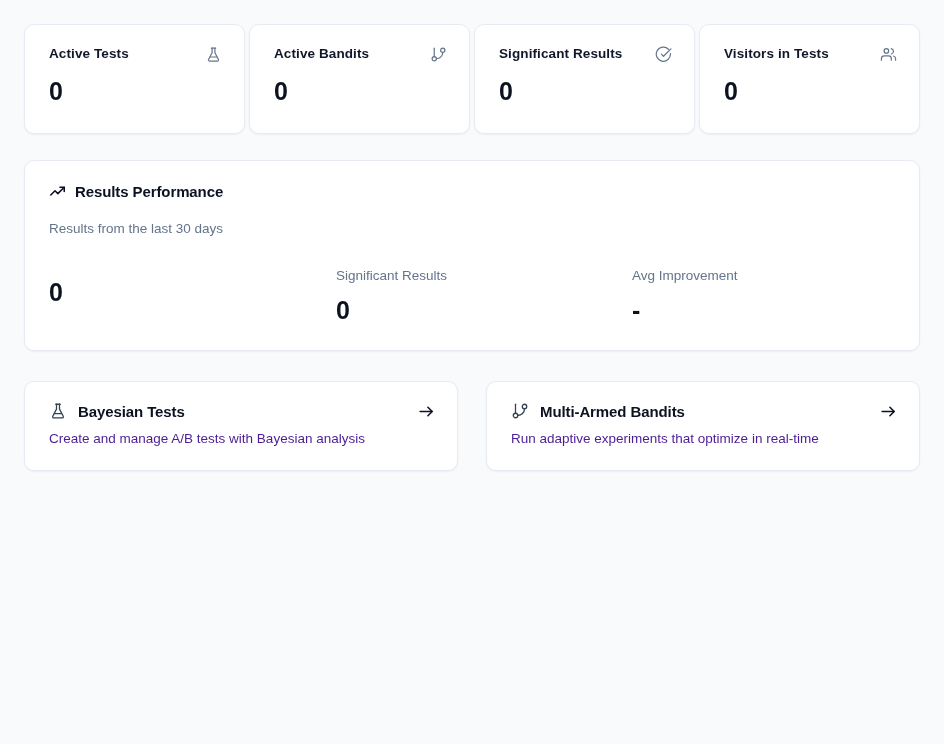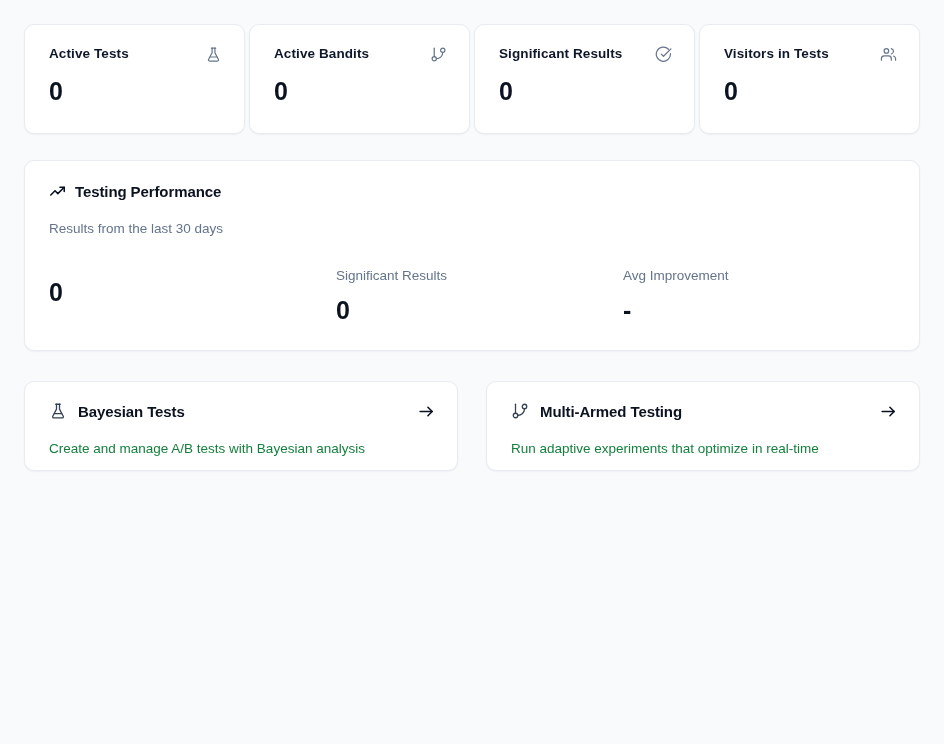--- a/index.html
+++ b/index.html
@@ -112,21 +112,21 @@
 
   .perf-metrics {
     margin-top: 29px;
     display: flex;
   }
 
   .metric {
     flex: 0 0 auto;
     width: 287px;
   }
-  .metric:last-child { width: auto; }
+  .metric:last-child { width: auto; margin-left: 9px; }
 
   .metric-label {
     font-size: 13.5px;
     color: #64748b;
     line-height: 18px;
   }
 
   .metric-value {
     margin-top: 11px;
     font-size: 25px;
@@ -175,23 +175,23 @@
   .action-arrow {
     margin-left: auto;
     width: 17px;
     height: 17px;
     color: #0b1220;
     display: block;
   }
   .action-arrow svg { display: block; width: 17px; height: 17px; }
 
   .action-desc {
-    margin-top: 20px;
+    margin-top: 10px;
     font-size: 13.5px;
-    color: #15803d;
+    color: #4c1d95;
     line-height: 18px;
   }
 </style>
 </head>
 <body>
 
 <div class="page">
 
   <div class="stats-row">
 
@@ -256,21 +256,21 @@
 
   <div class="card perf-card">
 
     <div class="perf-title-row">
       <span class="perf-title-icon">
         <svg viewBox="0 0 24 24" fill="none" stroke="currentColor" stroke-width="2.2" stroke-linecap="round" stroke-linejoin="round">
           <polyline points="2.5,17 8.5,11 12.5,15 21.5,6"></polyline>
           <polyline points="15.5,6 21.5,6 21.5,12"></polyline>
         </svg>
       </span>
-      <div class="perf-title">Testing Performance</div>
+      <div class="perf-title">Results Performance</div>
     </div>
 
     <div class="perf-subtitle">Results from the last 30 days</div>
 
     <div class="perf-metrics">
       <div class="metric">
         <div class="metric-value">0</div>
       </div>
       <div class="metric">
         <div class="metric-label">Significant Results</div>
@@ -309,21 +309,21 @@
     <div class="card action-card">
       <div class="action-head">
         <span class="action-icon">
           <svg viewBox="0 0 24 24" fill="none" stroke="currentColor" stroke-width="1.7" stroke-linecap="round" stroke-linejoin="round">
             <line x1="6" y1="3" x2="6" y2="15"></line>
             <circle cx="18" cy="6" r="3"></circle>
             <circle cx="6" cy="18" r="3"></circle>
             <path d="M18 9a9 9 0 0 1-9 9"></path>
           </svg>
         </span>
-        <div class="action-title">Multi-Armed Testing</div>
+        <div class="action-title">Multi-Armed Bandits</div>
         <span class="action-arrow">
           <svg viewBox="0 0 24 24" fill="none" stroke="currentColor" stroke-width="2.2" stroke-linecap="round" stroke-linejoin="round">
             <line x1="3" y1="12" x2="20" y2="12"></line>
             <polyline points="14,6 20,12 14,18"></polyline>
           </svg>
         </span>
       </div>
       <div class="action-desc">Run adaptive experiments that optimize in real-time</div>
     </div>
 

